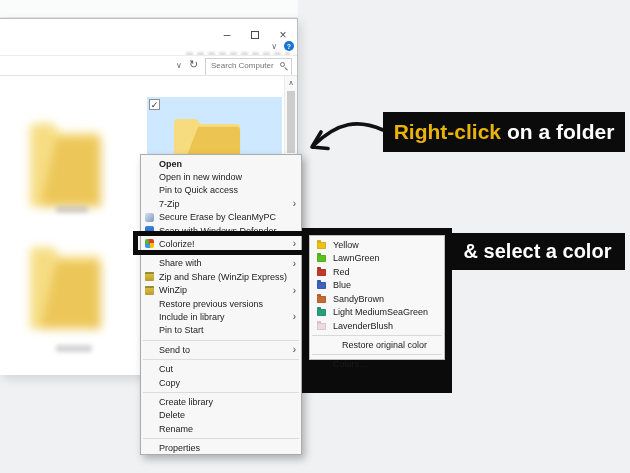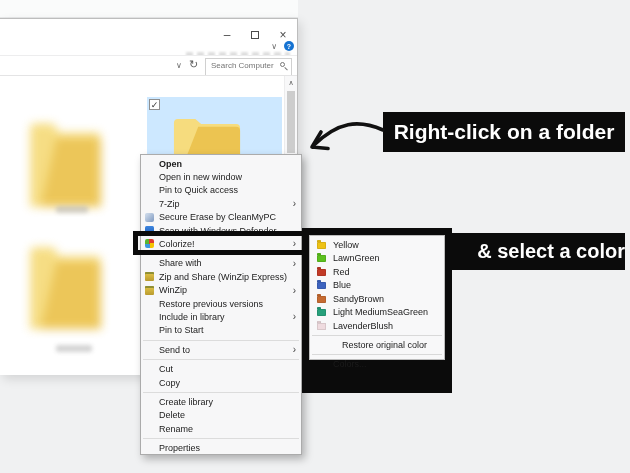--- a/index.html
+++ b/index.html
@@ -77,24 +77,24 @@
   .srow .folder-ic { position:absolute; left:7px; top:3.5px; width:9px; height:7px; border-radius:1px;
                      box-shadow:inset 0 0 0 .5px rgba(0,0,0,.18); }
   .srow .folder-ic::before { content:""; position:absolute; left:0; top:-2px; width:4px; height:2px; border-radius:1px 1px 0 0;
                              background:inherit; box-shadow:inset 0 0 0 .5px rgba(0,0,0,.18); }
   .ssep { position:relative; height:5.5px; }
   .ssep::after { content:""; position:absolute; left:2px; right:2px; top:50%; border-top:1px solid #d9d9d9; }
 
   
   .label1 { position:absolute; left:383px; top:112px; width:242px; height:40px; background:#0b0b0b; z-index:5;
             display:flex; align-items:center; justify-content:center; gap:6px; font-size:21px; font-weight:bold; white-space:nowrap; }
-  .label1 .hl { color:#ffffff; }
+  .label1 .hl { color:#eab308; }
   .label1 .rest { color:#fff; }
   .label2 { position:absolute; left:450px; top:233px; width:175px; height:37px; background:#0b0b0b; z-index:5;
-            display:flex; align-items:center; justify-content:flex-end; color:#fff; font-size:20px; font-weight:bold; white-space:nowrap; }
+            display:flex; align-items:center; justify-content:center; color:#fff; font-size:20px; font-weight:bold; white-space:nowrap; }
   .arrow-svg { position:absolute; left:0; top:0; width:630px; height:473px; z-index:5; pointer-events:none; }
 </style>
 </head>
 <body>
 
 <div class="page">
 
   <div class="behind-strip"></div>
 
   <div class="window">

